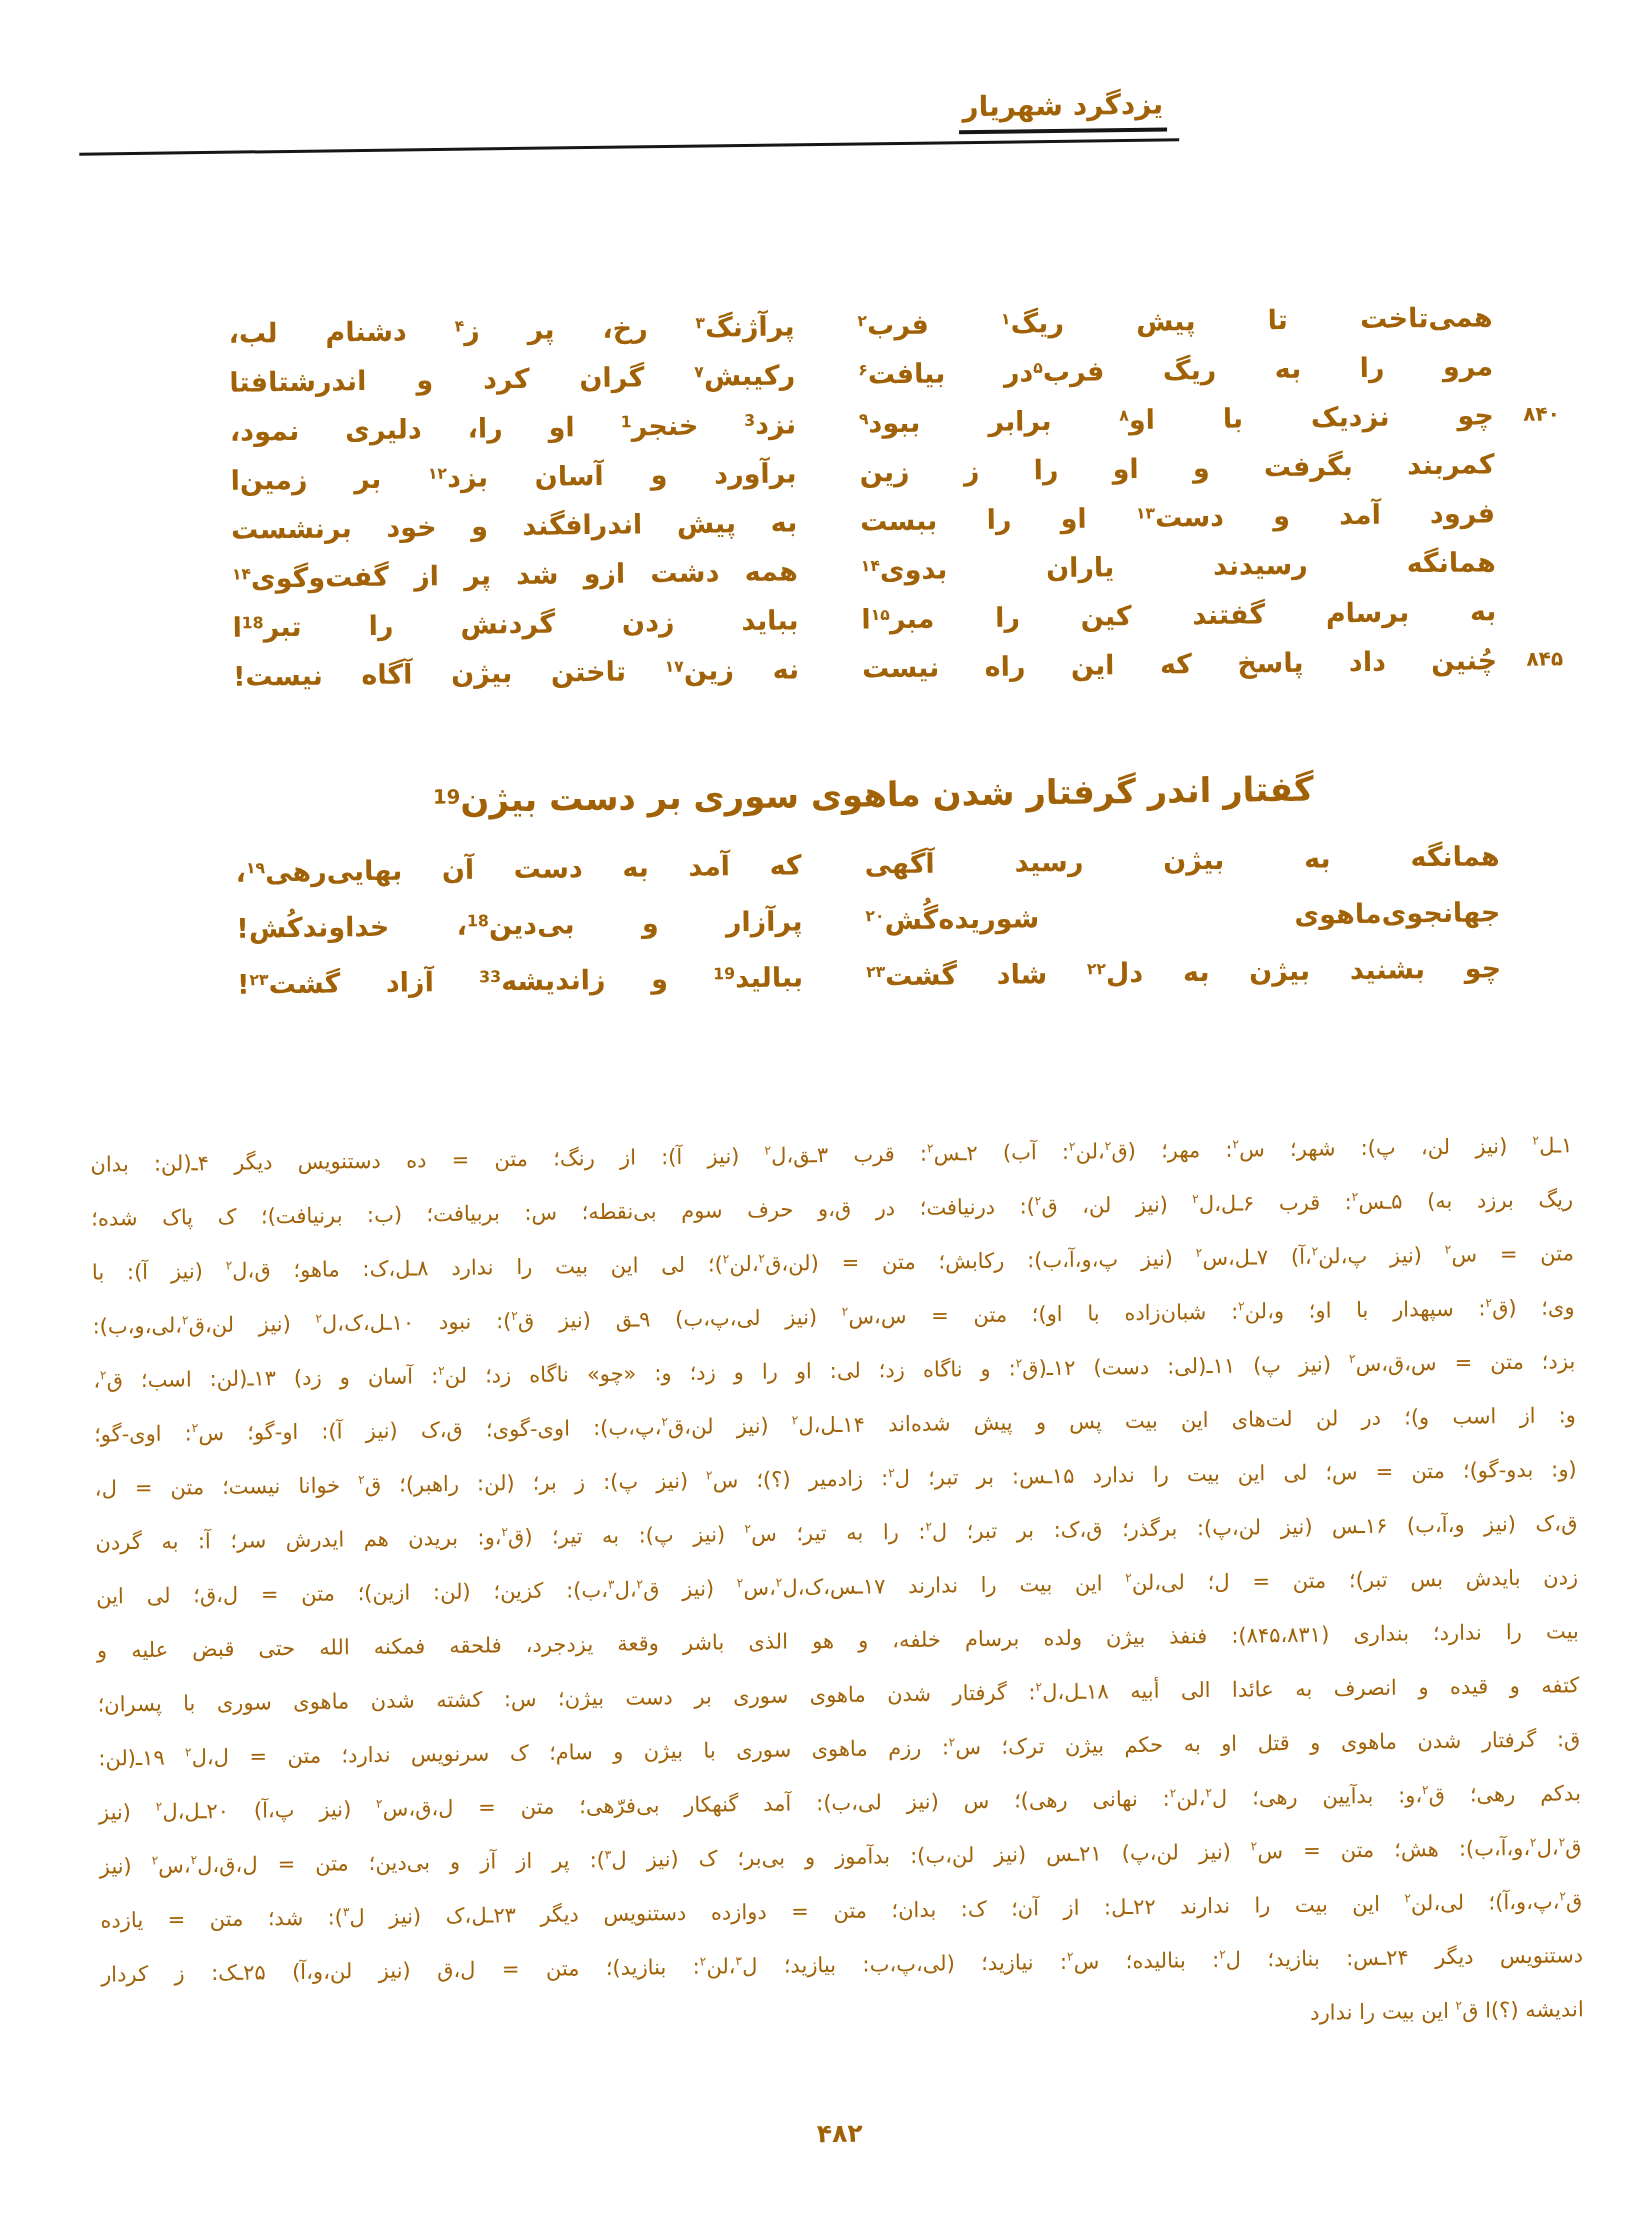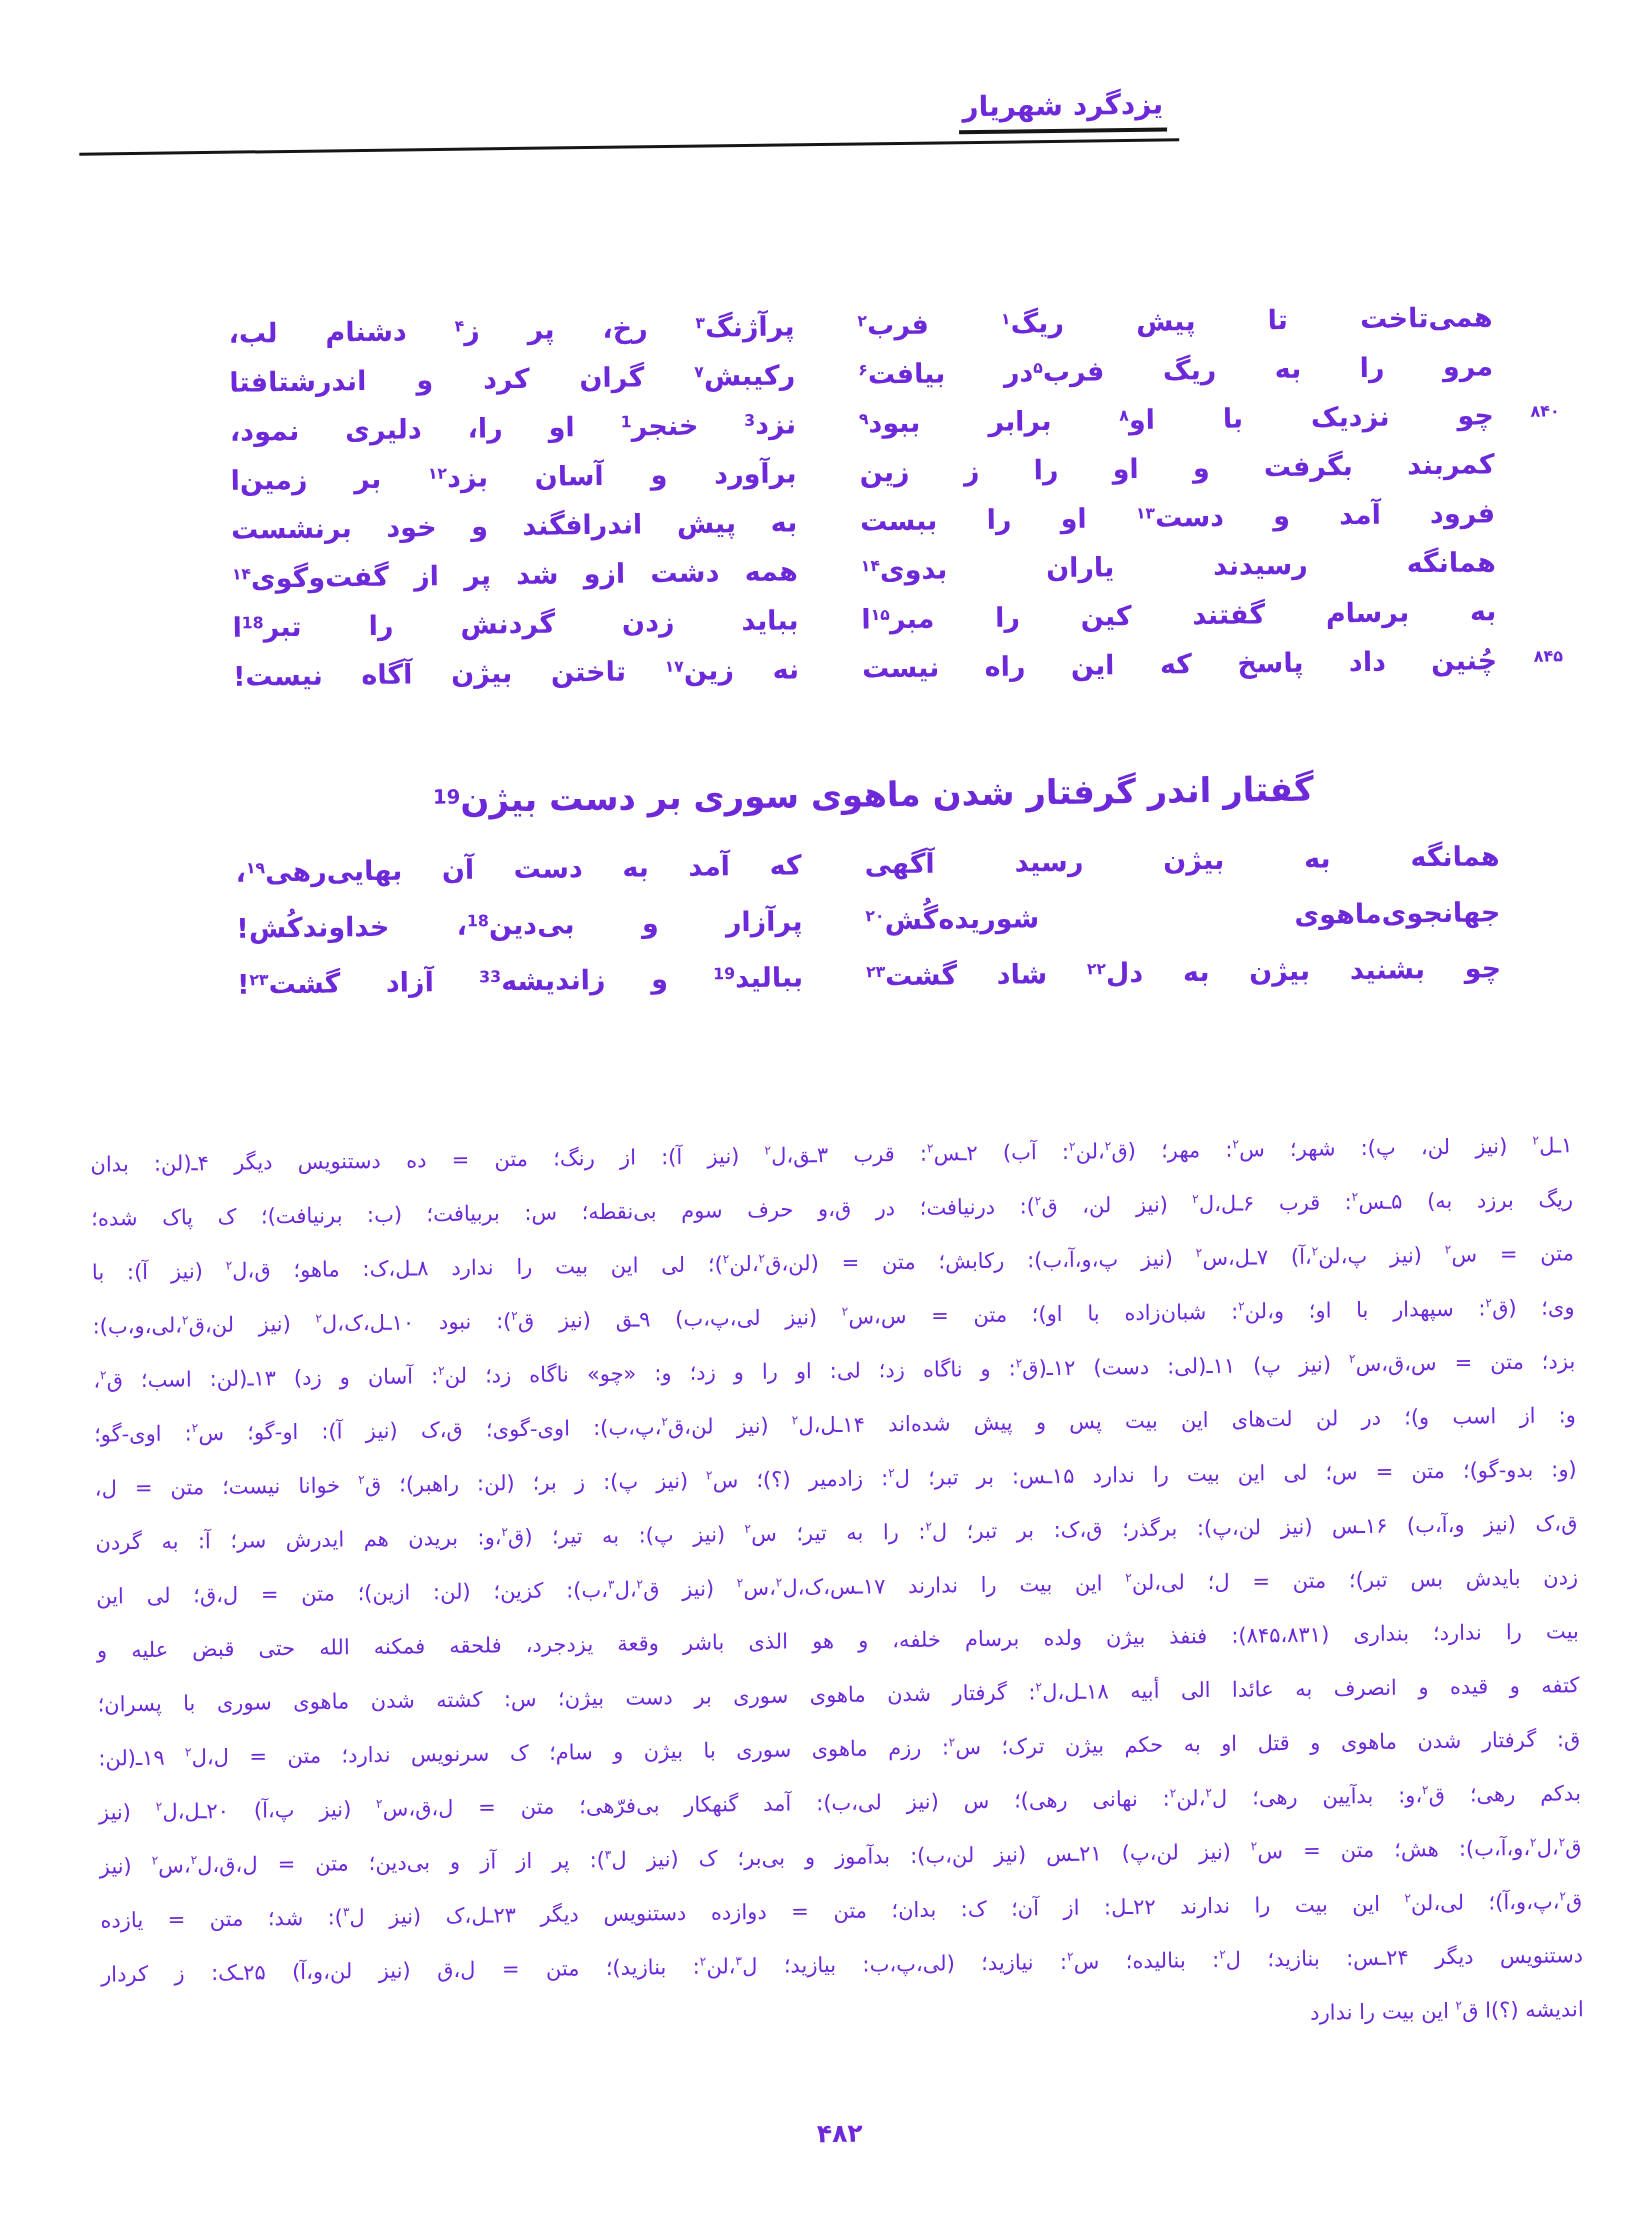--- a/index.html
+++ b/index.html
@@ -1,34 +1,34 @@
 <!DOCTYPE html>
 <html lang="fa" style="font-size:14.8px"><head>
 <meta charset="utf-8">
 <style>
   html,body{margin:0;padding:0;background:#e8e8e8;}
   .page{
     position:relative;width:1647px;height:2226px;background:#ffffff;
-    overflow:hidden;font-family:"DejaVu Sans",sans-serif;color:#6d28d9;
+    overflow:hidden;font-family:"DejaVu Sans",sans-serif;color:#a16207;
     margin:0 auto;
   }
   .skew{position:absolute;inset:0;transform:rotate(-0.75deg);transform-origin:50% 40%;}
   .running-head{
     position:absolute;top:92px;left:969px;direction:rtl;
     font-size:28px;font-weight:bold;letter-spacing:0.9px;
     border-bottom:4.6px solid #161616;padding:0 3.7px 6.5px 3.7px;
   }
   .head-rule{position:absolute;top:143px;left:89px;width:1100px;height:2.8px;background:#161616;}
   .poem{position:absolute;left:236px;right:81px;direction:rtl;}
   .poem1{top:310px;}
   .poem2{top:849px;}
   .couplet{display:flex;align-items:flex-start;}
   .poem1 .couplet{height:49px;}
   .poem2 .couplet{height:56px;}
-  .verse-num{width:66px;flex:none;font-size:16px;font-weight:bold;text-align:right;padding-top:2.8px;}
+  .verse-num{width:66px;flex:none;font-size:20px;font-weight:bold;text-align:right;padding-top:2.8px;}
   .hem{
     font-size:27px;font-weight:bold;line-height:1.15;
     text-align:justify;text-align-last:justify;
   }
   .hem-r{width:635px;flex:none;}
   .hem-l{flex:1;margin-right:63px;}
   .section-heading{
     position:absolute;top:775px;left:0;right:0;margin:0;direction:rtl;
     text-align:center;font-size:34px;font-weight:bold;transform:translateX(51px);
   }

